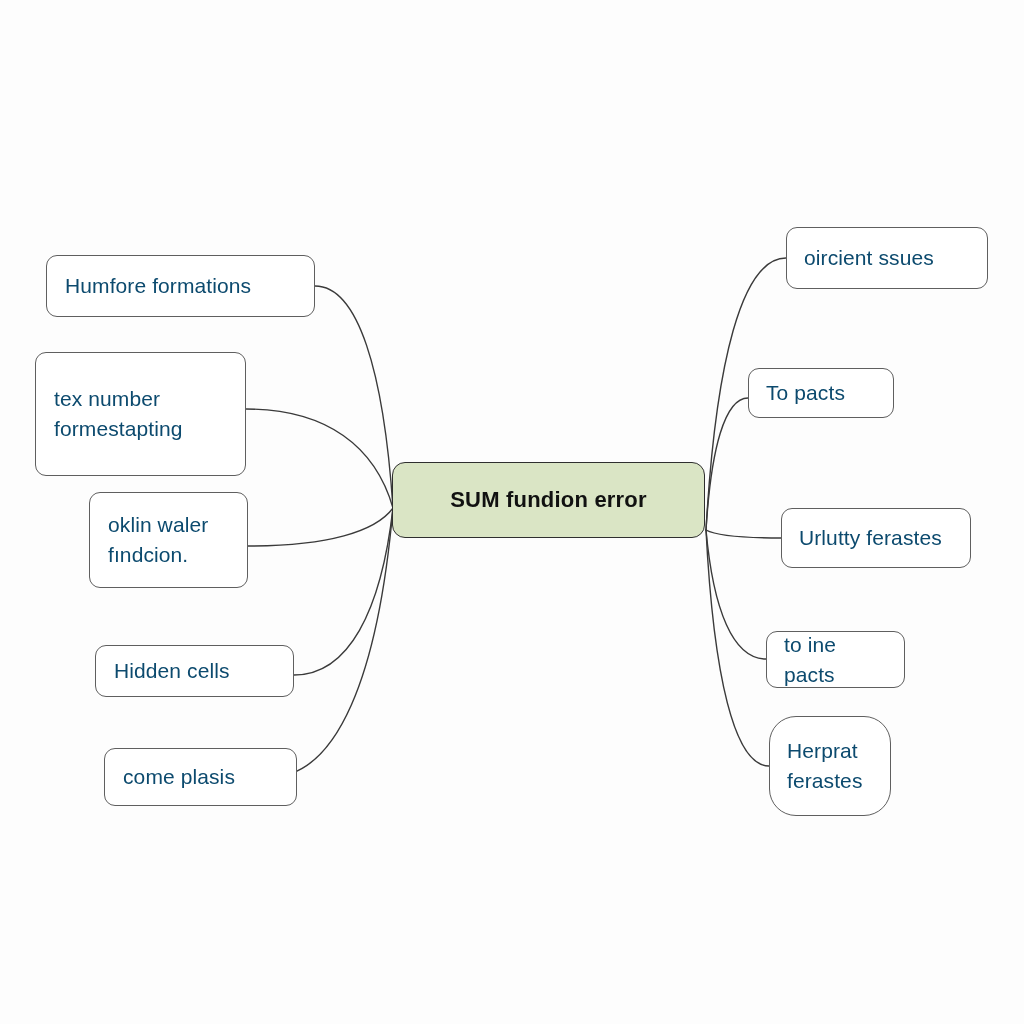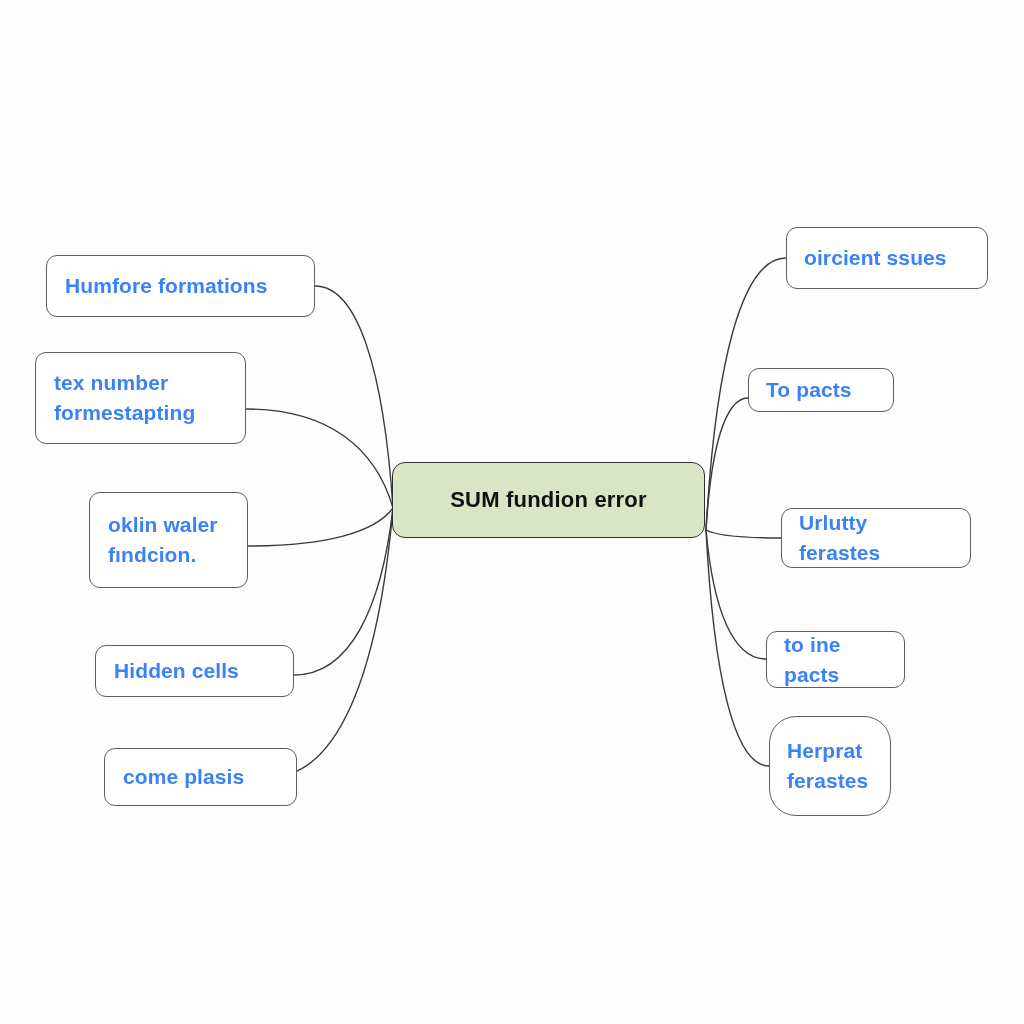--- a/index.html
+++ b/index.html
@@ -28,27 +28,26 @@
     pointer-events: none;
   }
   .node {
     position: absolute;
     box-sizing: border-box;
     display: flex;
     align-items: center;
     border-radius: 11px;
     border: 1.3px solid #5f5f5f;
     background: #ffffff;
-    color: #3b82f6;
+    color: #0c4a6e;
     font-size: 21px;
     line-height: 1.42;
     letter-spacing: 0.1px;
     padding: 6px 17px;
     white-space: pre-line;
-    font-weight: bold;
   }
   .node-central {
     background: #dae5c5;
     border: 1.6px solid #2f2f2f;
     border-radius: 13px;
     font-size: 22px;
     font-weight: 600;
     justify-content: center;
     text-align: center;
     color: #111111;
@@ -82,39 +81,39 @@
       <path d="M 706 530 C 713.56 676.3199999999999, 734.35 766, 769 766" stroke="#3a3a3a" stroke-width="1.4" fill="none" stroke-linecap="round"></path>
     </svg>
 
   <div class="node node-central" id="central-node" style="left: 392px; top: 462px; width: 313px; height: 76px;">
     <span>SUM fundion error</span>
   </div>
 
   <div class="node node-left" id="left-node-0" style="left: 46px; top: 255px; width: 269px; height: 62px;">
     <span>Humfore formations</span>
   </div>
-  <div class="node node-left" id="left-node-1" style="left: 35px; top: 352px; width: 211px; height: 92px;">
+  <div class="node node-left" id="left-node-1" style="left: 35px; top: 352px; width: 211px; height: 124px;">
     <span>tex number
 formestapting</span>
   </div>
   <div class="node node-left" id="left-node-2" style="left: 89px; top: 492px; width: 159px; height: 96px;">
     <span>oklin waler
 fındcion.</span>
   </div>
   <div class="node node-left" id="left-node-3" style="left: 95px; top: 645px; width: 199px; height: 52px;">
     <span>Hidden cells</span>
   </div>
   <div class="node node-left" id="left-node-4" style="left: 104px; top: 748px; width: 193px; height: 58px;">
     <span>come plasis</span>
   </div>
 
   <div class="node node-right" id="right-node-0" style="left: 786px; top: 227px; width: 202px; height: 62px;">
     <span>oircient ssues</span>
   </div>
-  <div class="node node-right" id="right-node-1" style="left: 748px; top: 368px; width: 146px; height: 44px;">
+  <div class="node node-right" id="right-node-1" style="left: 748px; top: 368px; width: 146px; height: 50px;">
     <span>To pacts</span>
   </div>
   <div class="node node-right" id="right-node-2" style="left: 781px; top: 508px; width: 190px; height: 60px;">
     <span>Urlutty ferastes</span>
   </div>
   <div class="node node-right" id="right-node-3" style="left: 766px; top: 631px; width: 139px; height: 57px;">
     <span>to ine pacts</span>
   </div>
   <div class="node node-right" id="right-node-4" style="left: 769px; top: 716px; width: 122px; height: 100px; border-radius: 27px;">
     <span>Herprat

